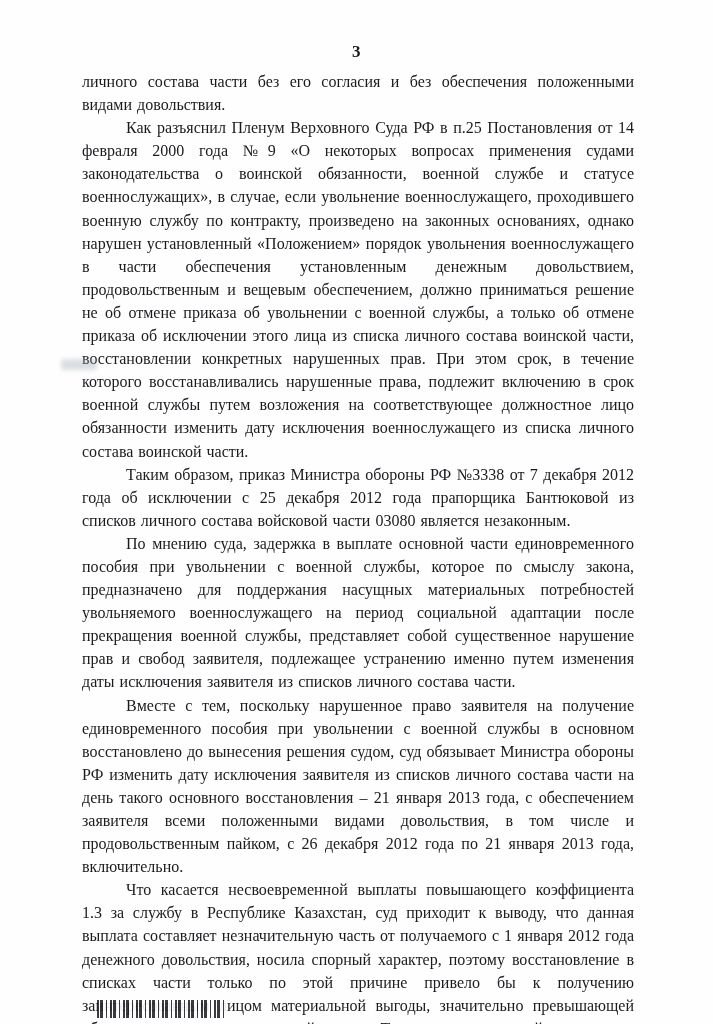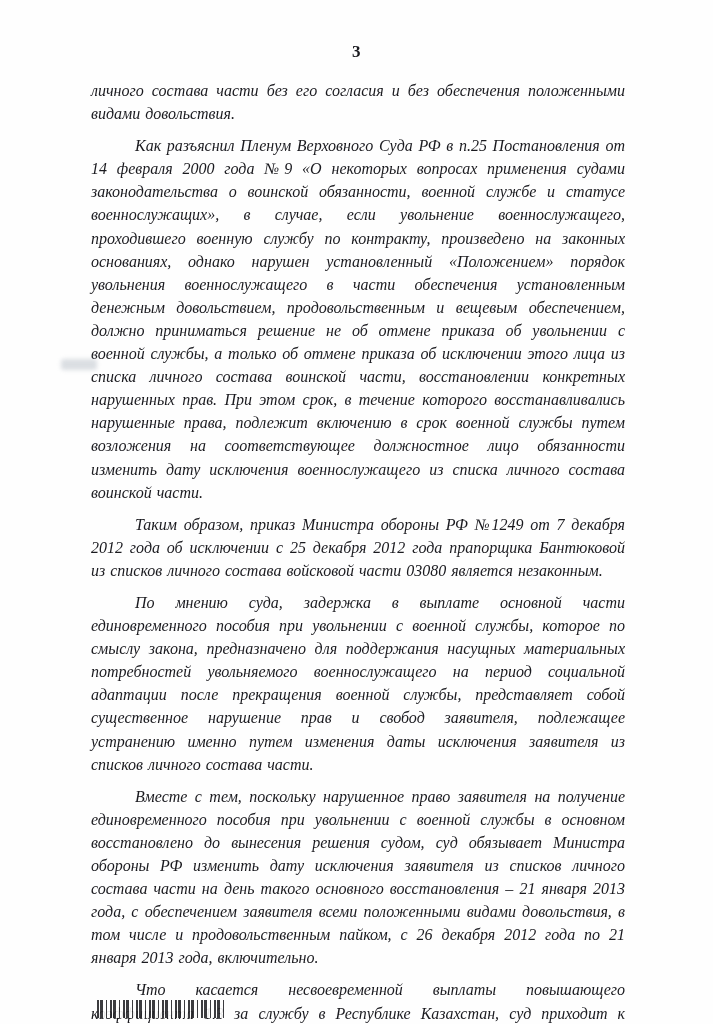--- a/index.html
+++ b/index.html
@@ -29,24 +29,23 @@
     position: absolute;
     left: 82px;
     top: 70px;
     width: 552px;
     font-size: 16px;
     line-height: 23.1px;
     text-align: justify;
     text-rendering: optimizeLegibility;
   }
   .text-block p {
-    margin: 9px;
+    margin: 0;
     padding: 0;
     word-spacing: 1px;
-    font-style: italic;
   }
   .text-block p.indent {
     text-indent: 44px;
   }
   
   .smudge {
     position: absolute;
     left: 61px;
     top: 359px;
     width: 36px;
@@ -78,21 +77,21 @@
 </head>
 <body>
 
 <div class="page">
 
   <div class="page-number">3</div>
 
   <div class="text-block">
     <p>личного состава части без его согласия и без обеспечения положенными видами довольствия.</p>
     <p class="indent">Как разъяснил Пленум Верховного Суда РФ в п.25 Постановления от 14 февраля 2000 года №9 «О некоторых вопросах применения судами законодательства о воинской обязанности, военной службе и статусе военнослужащих», в случае, если увольнение военнослужащего, проходившего военную службу по контракту, произведено на законных основаниях, однако нарушен установленный «Положением» порядок увольнения военнослужащего в части обеспечения установленным денежным довольствием, продовольственным и вещевым обеспечением, должно приниматься решение не об отмене приказа об увольнении с военной службы, а только об отмене приказа об исключении этого лица из списка личного состава воинской части, восстановлении конкретных нарушенных прав. При этом срок, в течение которого восстанавливались нарушенные права, подлежит включению в срок военной службы путем возложения на соответствующее должностное лицо обязанности изменить дату исключения военнослужащего из списка личного состава воинской части.</p>
-    <p class="indent">Таким образом, приказ Министра обороны РФ №1249 от 7 декабря 2012 года об исключении с 25 декабря 2012 года прапорщика Бантюковой из списков личного состава войсковой части 03080 является незаконным.</p>
+    <p class="indent">Таким образом, приказ Министра обороны РФ №3338 от 7 декабря 2012 года об исключении с 25 декабря 2012 года прапорщика Бантюковой из списков личного состава войсковой части 03080 является незаконным.</p>
     <p class="indent">По мнению суда, задержка в выплате основной части единовременного пособия при увольнении с военной службы, которое по смыслу закона, предназначено для поддержания насущных материальных потребностей увольняемого военнослужащего на период социальной адаптации после прекращения военной службы, представляет собой существенное нарушение прав и свобод заявителя, подлежащее устранению именно путем изменения даты исключения заявителя из списков личного состава части.</p>
     <p class="indent">Вместе с тем, поскольку нарушенное право заявителя на получение единовременного пособия при увольнении с военной службы в основном восстановлено до вынесения решения судом, суд обязывает Министра обороны РФ изменить дату исключения заявителя из списков личного состава части на день такого основного восстановления – 21 января 2013 года, с обеспечением заявителя всеми положенными видами довольствия, в том числе и продовольственным пайком, с 26 декабря 2012 года по 21 января 2013 года, включительно.</p>
     <p class="indent">Что касается несвоевременной выплаты повышающего коэффициента 1.3 за службу в Республике Казахстан, суд приходит к выводу, что данная выплата составляет незначительную часть от получаемого с 1 января 2012 года денежного довольствия, носила спорный характер, поэтому восстановление в списках части только по этой причине привело бы к получению заинтересованным лицом материальной выгоды, значительно превышающей объем причиненного задержкой вреда. Также незначительной является и полученная заявителем 14 февраля 2013 года оставшаяся часть единовременного пособия при увольнении, поэтому суд отказывает заявителю в ее требовании о восстановлении на военной службе.</p>
 
   </div>
 
   <div class="smudge"></div>
 
   <div class="barcode"></div>
 

